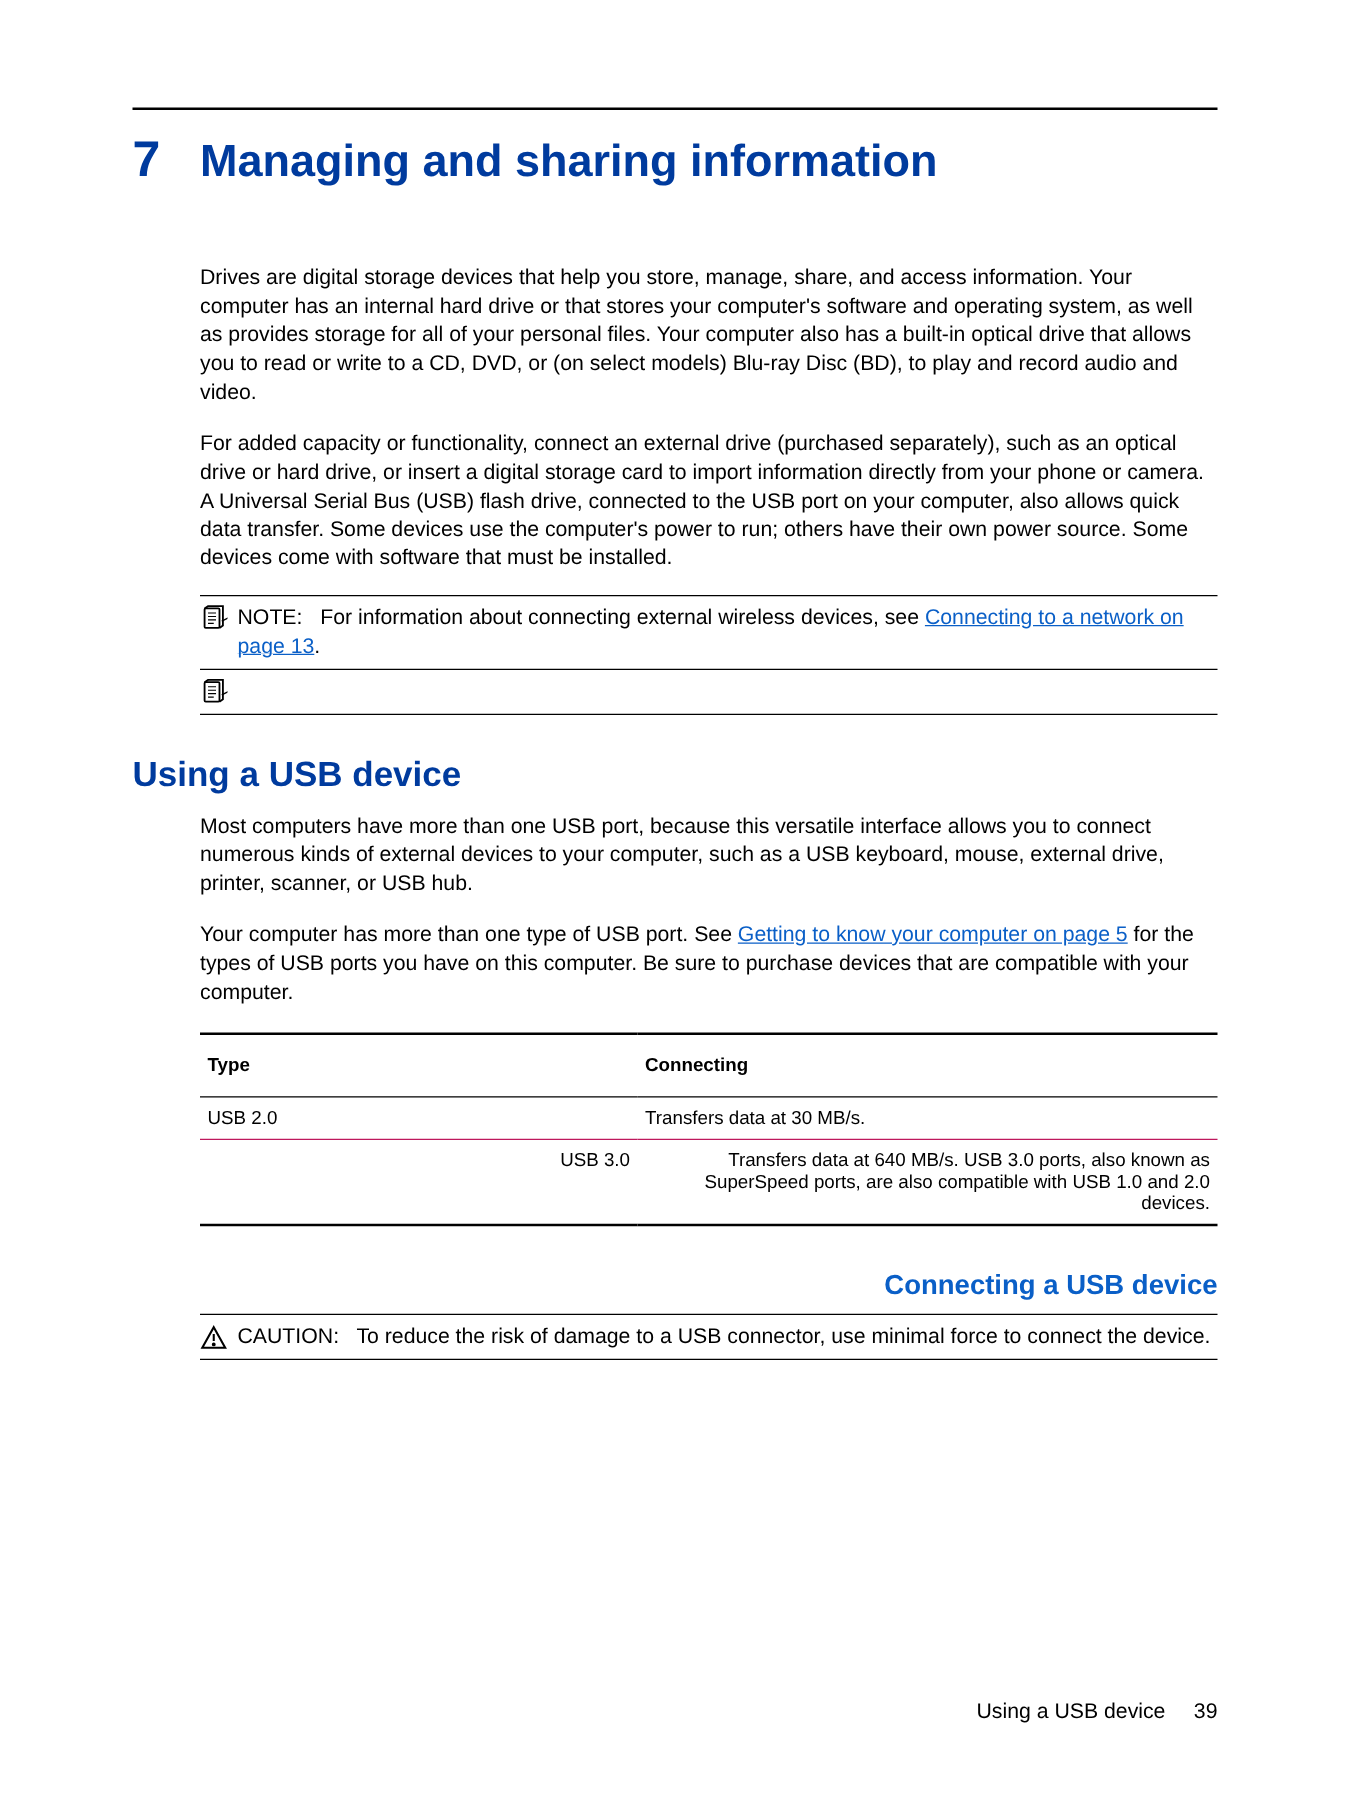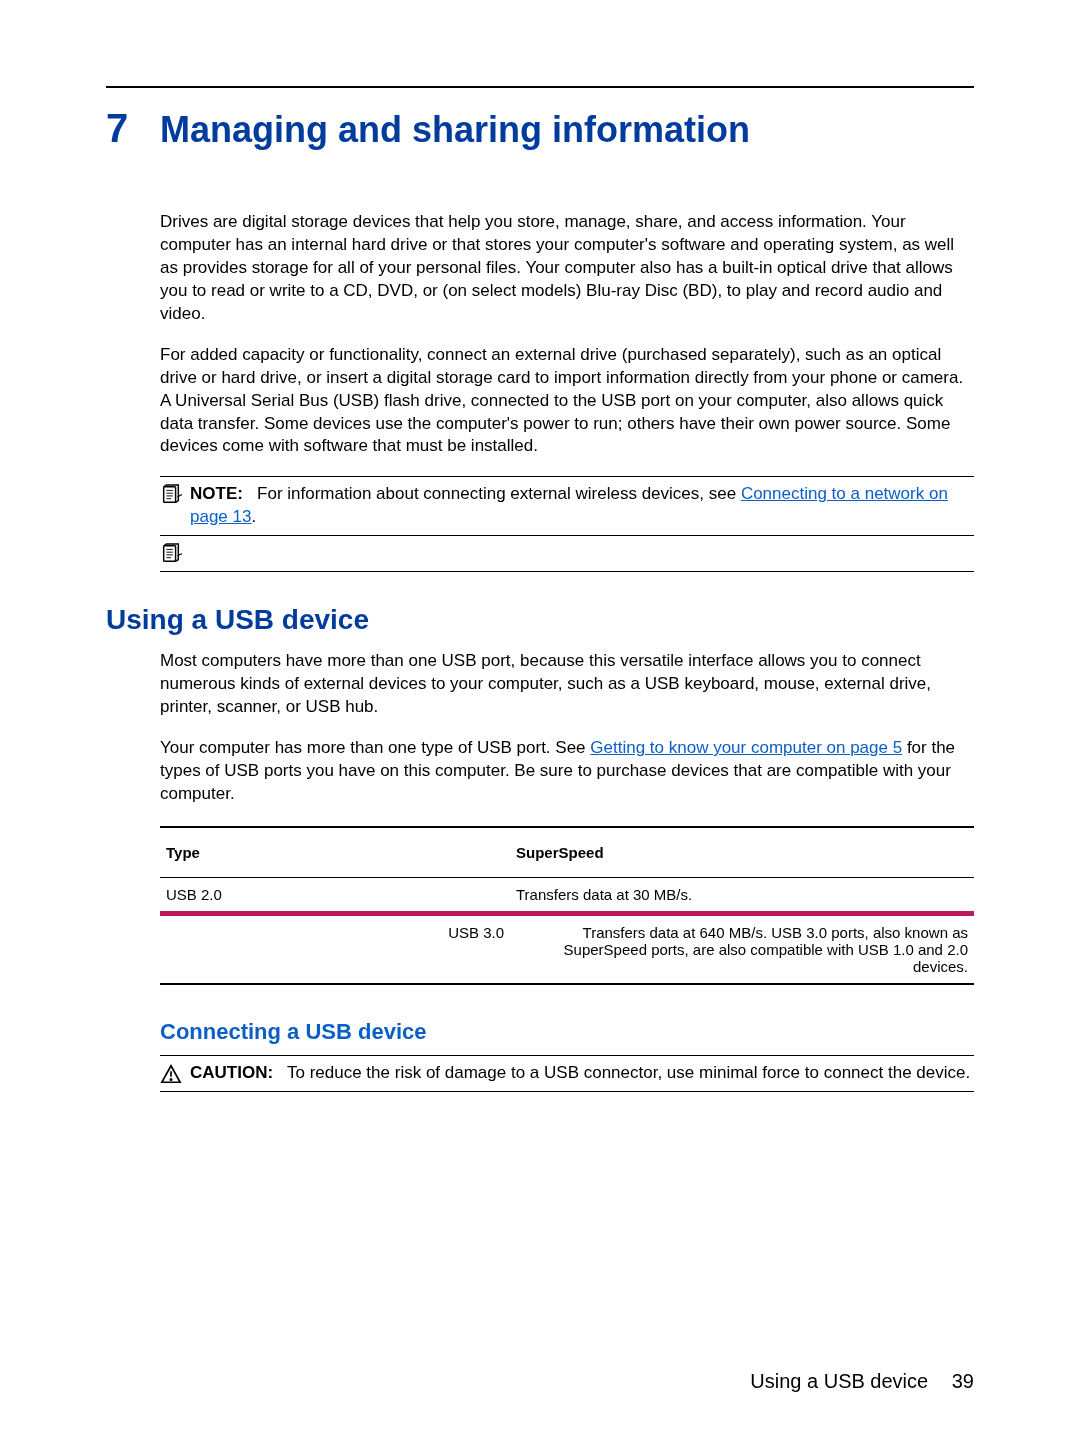--- a/index.html
+++ b/index.html
@@ -68,68 +68,69 @@
   }
   .note-icon svg, .caution-icon svg {
     width: 22px;
     height: 22px;
     display: block;
   }
   .note-text, .caution-text {
     flex: 1;
   }
   .note-label, .caution-label {
-    font-weight: 700;
+    font-weight: 400;
   }
   a.xref {
     color: #0a5fc7;
     text-decoration: underline;
   }
   .h1 {
     font-size: 28px;
     font-weight: 700;
     color: #003b9e;
     margin: 32px 0 14px 0;
   }
   .h2 {
     font-size: 22px;
     font-weight: 700;
     color: #0a5fc7;
     margin: 34px 0 10px 0;
+    text-align: right;
   }
   table.usb {
     width: 100%;
     border-collapse: collapse;
     margin-top: 20px;
     font-size: 15px;
   }
   table.usb th {
     text-align: left;
     font-weight: 700;
     border-top: 2px solid #000;
     border-bottom: 1px solid #000;
     padding: 16px 6px;
   }
   table.usb td {
-    border-bottom: 5px solid #be185d;
+    border-bottom: 1px solid #be185d;
     padding: 8px 6px;
     vertical-align: top;
   }
   table.usb tr:last-child td {
     border-bottom: 2px solid #000;
     text-align: right;
   }
   table.usb th:first-child, table.usb td:first-child {
     width: 43%;
   }
   .footer {
     position: absolute;
-    bottom: 44px;
+    bottom: 58px;
     right: 106px;
-    font-size: 20px;
+    font-size: 17px;
   }
   .footer .pnum {
     display: inline-block;
     margin-left: 18px;
   }
 </style>
 </head>
 <body>
 
 <div class="page">
@@ -176,21 +177,21 @@
   <div class="body-block">
     <p class="para">Most computers have more than one USB port, because this versatile interface allows you to connect numerous kinds of external devices to your computer, such as a USB keyboard, mouse, external drive, printer, scanner, or USB hub.</p>
     <p class="para">
       <span>Your computer has more than one type of USB port. See </span><a href="#" class="xref">Getting to know your computer on page 5</a><span> for the types of USB ports you have on this computer. Be sure to purchase devices that are compatible with your computer.</span>
     </p>
 
     <table class="usb">
       <thead>
         <tr>
           <th>Type</th>
-          <th>SuperSpeed</th>
+          <th>Connecting</th>
         </tr>
       </thead>
       <tbody>
         <tr>
           <td>USB 2.0</td>
           <td>Transfers data at 30 MB/s.</td>
         </tr>
         <tr>
           <td>USB 3.0</td>
           <td>Transfers data at 640 MB/s. USB 3.0 ports, also known as SuperSpeed ports, are also compatible with USB 1.0 and 2.0 devices.</td>

